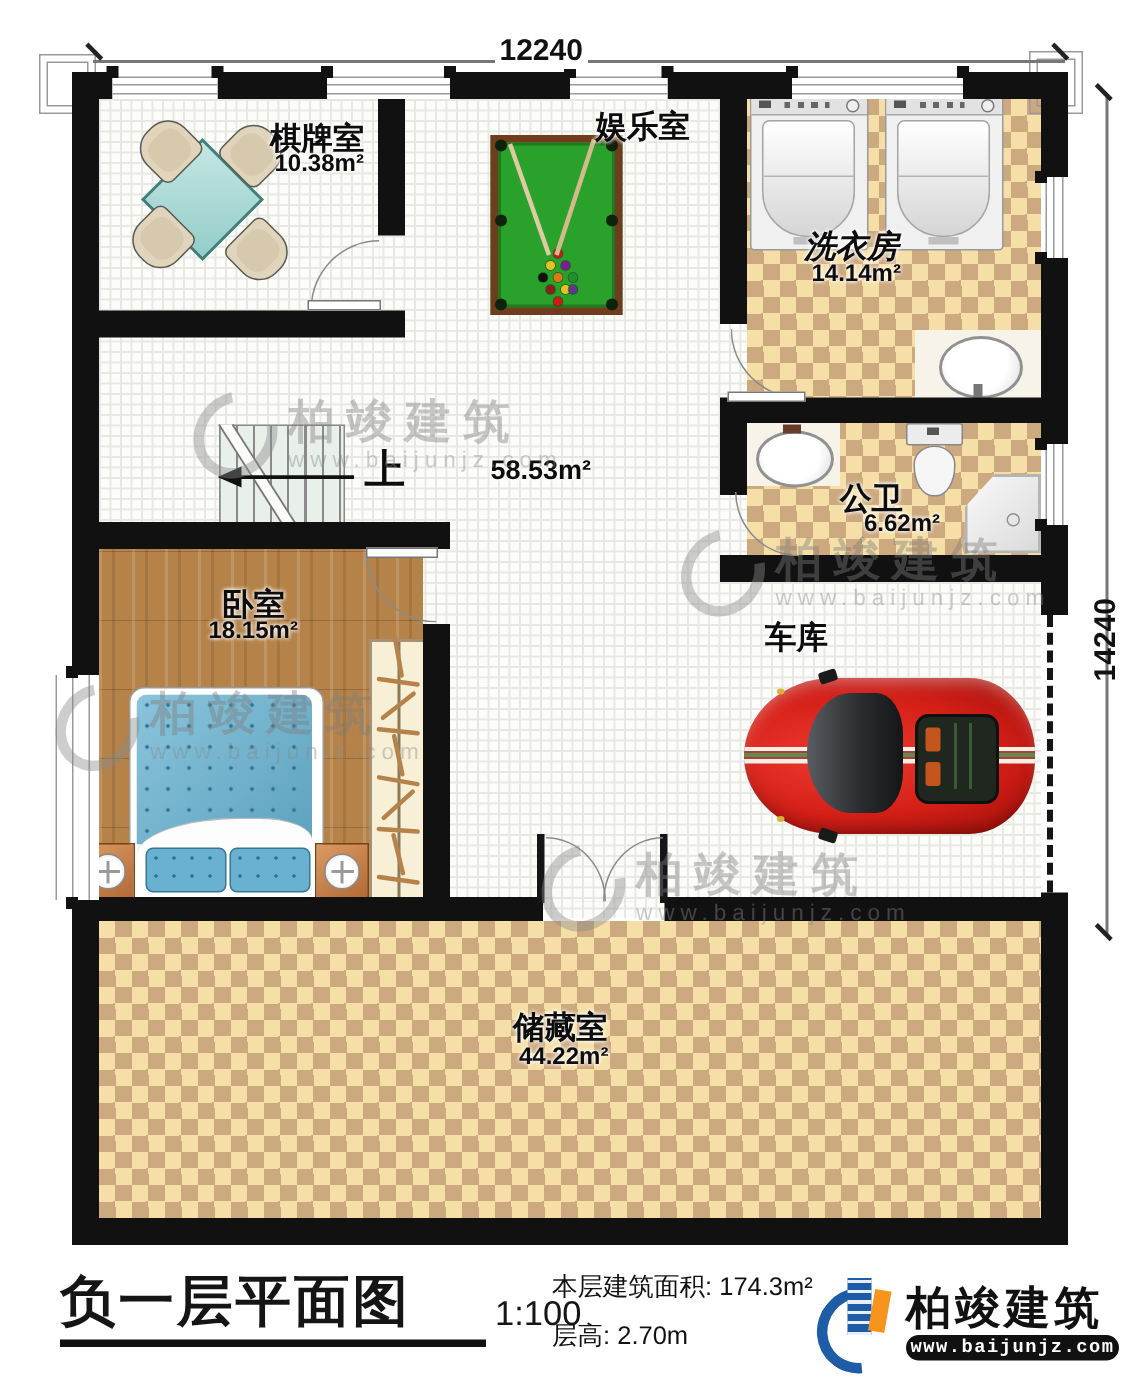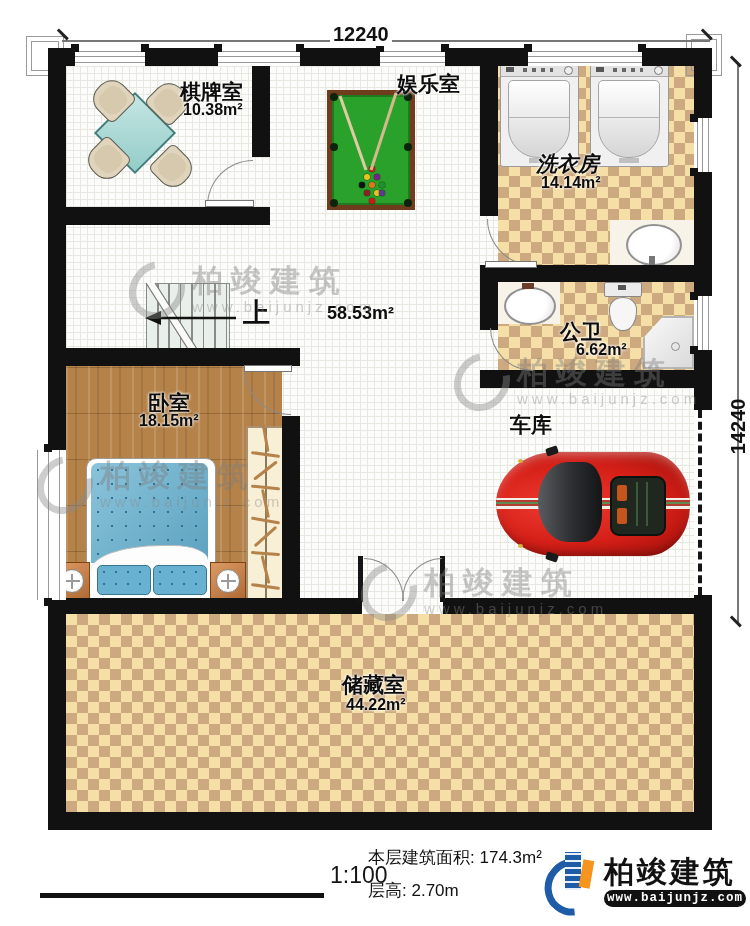--- a/index.html
+++ b/index.html
@@ -303,20 +303,21 @@
       </div>
   </div>
   <div class="wm" style="left:362px;top:562px;">
     <div class="mark"></div>
     <div>
         <div class="t1">柏竣建筑</div>
          <div class="t2">www.baijunjz.com</div>
       </div>
   </div>
 
+  <div class="tb-title">负一层平面图</div>
   <div class="tb-underline"></div>
   <div class="tb-scale">1:100</div>
   <div class="tb-info" style="left:368px;top:846px;">
     <span>本层建筑面积:</span>
     <span>174.3m²</span>
   </div>
   <div class="tb-info" style="left:368px;top:879px;">
     <span>层高:</span>
     <span>2.70m</span>
   </div>

